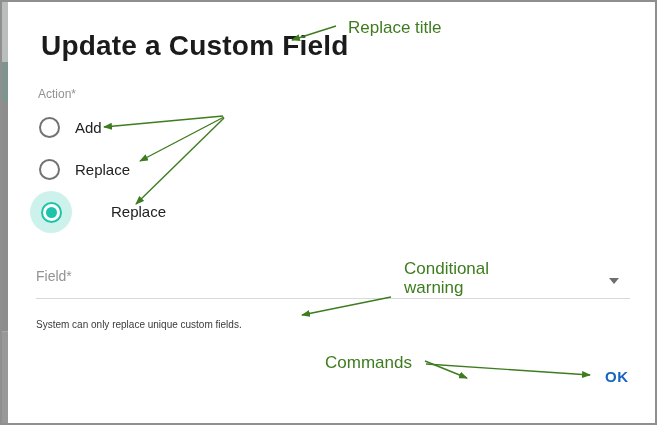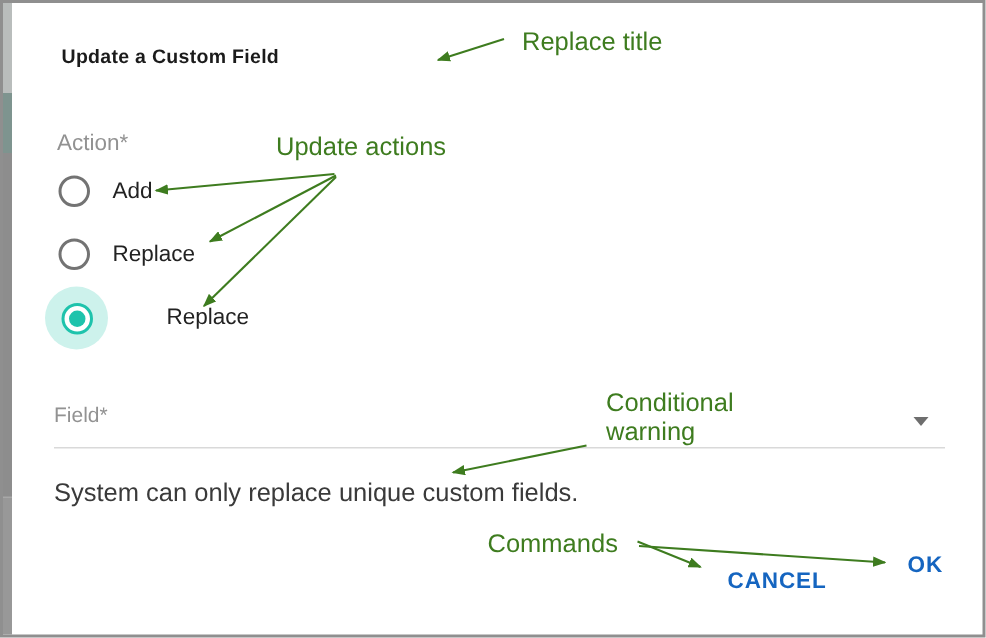--- a/index.html
+++ b/index.html
@@ -33,29 +33,29 @@
   .dialog {
     position: absolute; left: 8px; top: 2px; right: 2px; bottom: 2px;
     background: #ffffff;
     z-index: 2;
   }
 
   .abs { position: absolute; }
 
   .dialog-title {
     left: 33px; top: 28px;
-    font-size: 13px; font-weight: bold; color: #1b1b1b;
+    font-size: 28px; font-weight: bold; color: #1b1b1b;
     letter-spacing: 0.2px;
     white-space: nowrap;
   }
 
   .field-label {
     color: #929292; white-space: nowrap;
   }
-  .action-label { left: 30px; top: 85px; font-size: 15px; }
+  .action-label { left: 30px; top: 85px; font-size: 12px; }
   .type-label   { left: 28px; top: 266px; font-size: 14px; }
 
   .radio-outer {
     width: 21px; height: 21px;
     border: 2px solid #737373;
     border-radius: 50%;
     background: #ffffff;
   }
   .radio-add    { left: 31px; top: 115px; }
   .radio-remove { left: 31px; top: 157px; }
@@ -96,21 +96,21 @@
     border-right: 5px solid transparent;
     border-top: 6px solid #6e6e6e;
   }
   .type-field-hit {
     left: 28px; top: 260px; width: 594px; height: 37px;
     cursor: pointer;
   }
 
   .warning-text {
     left: 28px; top: 317px;
-    font-size: 17px; color: #3a3a3a; white-space: nowrap;
+    font-size: 10px; color: #3a3a3a; white-space: nowrap;
   }
 
   .text-button {
     font-size: 15px; font-weight: bold;
     color: #1565c0; letter-spacing: 0.6px;
     background: none; border: none; cursor: pointer;
     font-family: "Liberation Sans", sans-serif;
     white-space: nowrap;
   }
   .cancel-button { left: 477px; top: 377px; }
@@ -161,25 +161,23 @@
   </div>
   <div class="abs radio-label label-replace">Replace</div>
 
   <div class="abs type-field-hit"></div>
   <div class="abs field-label type-label">Field*</div>
   <div class="abs type-underline"></div>
   <div class="abs dropdown-caret"></div>
 
   <div class="abs warning-text">System can only replace unique custom fields.</div>
 
-  <button class="abs text-button cancel-button">CANCEL</button>
   <button class="abs text-button ok-button">OK</button>
 
   <div class="abs annotation ann-dialog-title">Replace title</div>
-  <div class="abs annotation ann-update-actions">Update actions</div>
   <div class="abs annotation ann-commands">Commands</div>
   <div class="abs annotation ann-cond-warning">Conditional warning</div>
 </div>
 
 <svg class="arrow-layer" viewBox="0 0 657 425" width="657" height="425">
   <defs>
     <marker id="ah" markerWidth="9" markerHeight="7" refX="8" refY="3.5" orient="auto" markerUnits="userSpaceOnUse">
       <path d="M0,0 L9,3.5 L0,7 Z" fill="#3e7c1f"></path>
     </marker>
   </defs>

